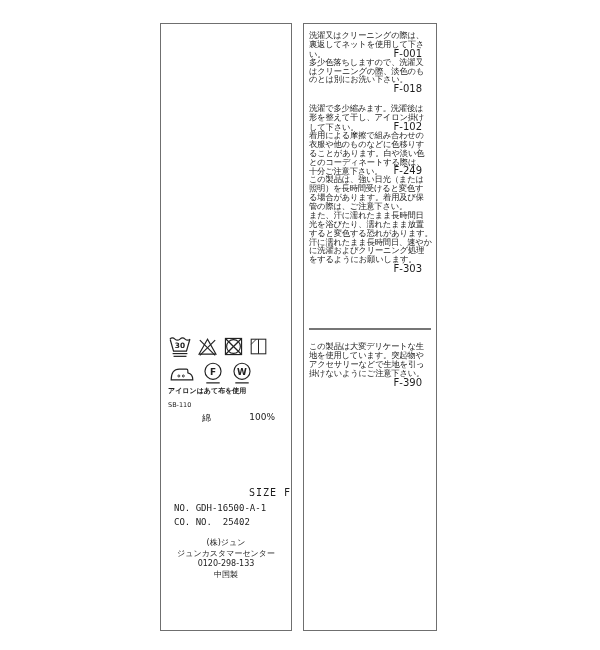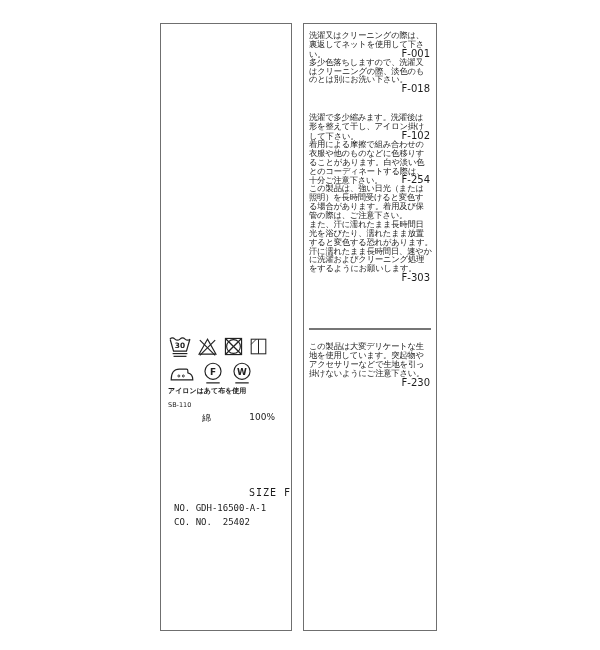--- a/index.html
+++ b/index.html
@@ -26,25 +26,25 @@
   .iron-note{font-size:7px;letter-spacing:0;white-space:nowrap;font-weight:bold;color:#222;}
   .fabric-code{font-size:6.5px;padding-right:17px;margin-top:5px;color:#222;}
   .comp-row{display:flex;justify-content:space-between;padding-left:34px;padding-right:10px;margin-top:3px;font-size:9px;color:#222;}
   .product-block{position:absolute;top:463px;left:0;right:0;font-family:"DejaVu Sans Mono","Liberation Mono",monospace;}
   .size-line{text-align:right;font-size:10px;letter-spacing:1px;white-space:pre;}
   .no-line{font-size:9px;padding-left:13px;margin-top:4.5px;white-space:pre;}
   .maker-block{margin-top:11px;text-align:center;font-family:"DejaVu Sans",sans-serif;}
   .maker-line{font-size:8px;line-height:10.5px;white-space:nowrap;}
 
   
-  .care-sec{position:absolute;left:5px;right:5px;}
+  .care-sec{position:absolute;left:5px;right:13px;}
   #care-sec-1{top:6px;}
   #care-sec-2{top:317px;}
   .tline{display:flex;justify-content:space-between;align-items:baseline;height:8.9px;overflow:visible;}
-  .tline.gap{margin-top:20px;}
+  .tline.gap{margin-top:11px;}
   .tline .lt{font-size:8.3px;white-space:nowrap;letter-spacing:-0.2px;}
   .tline .lr{font-size:10px;white-space:nowrap;padding-right:1px;}
   .divider{position:absolute;top:304px;left:5px;right:5px;height:2px;background:#767676;}
 </style>
 </head>
 <body>
 
 <div>
 
   <div class="label" id="left-label">
@@ -97,20 +97,26 @@
       <div class="comp-row">
         <span>綿</span>
         <span>100%</span>
       </div>
     </div>
 
     <div class="product-block">
       <div class="size-line">SIZE F</div>
       <div class="no-line">NO. GDH-16500-A-1</div>
       <div class="no-line">CO. NO.  25402</div>
+      <div class="maker-block">
+          <div class="maker-line">(株)ジュン</div>
+          <div class="maker-line">ジュンカスタマーセンター</div>
+          <div class="maker-line">0120-298-133</div>
+          <div class="maker-line">中国製</div>
+        </div>
     </div>
 
   </div>
 
   <div class="label" id="right-label">
     <div class="care-sec" id="care-sec-1">
         <div class="tline">
           <span class="lt">洗濯又はクリーニングの際は、</span>
           <span class="lr"></span>
         </div>
@@ -161,21 +167,21 @@
         <div class="tline">
           <span class="lt">ることがあります。白や淡い色</span>
           <span class="lr"></span>
         </div>
         <div class="tline">
           <span class="lt">とのコーディネートする際は、</span>
           <span class="lr"></span>
         </div>
         <div class="tline">
           <span class="lt">十分ご注意下さい。</span>
-          <span class="lr">F-254</span>
+          <span class="lr">F-249</span>
         </div>
         <div class="tline">
           <span class="lt">この製品は、強い日光（または</span>
           <span class="lr"></span>
         </div>
         <div class="tline">
           <span class="lt">照明）を長時間受けると変色す</span>
           <span class="lr"></span>
         </div>
         <div class="tline">
@@ -228,18 +234,18 @@
         <div class="tline">
           <span class="lt">アクセサリーなどで生地を引っ</span>
           <span class="lr"></span>
         </div>
         <div class="tline">
           <span class="lt">掛けないようにご注意下さい。</span>
           <span class="lr"></span>
         </div>
         <div class="tline">
           <span class="lt"></span>
-          <span class="lr">F-230</span>
+          <span class="lr">F-390</span>
         </div>
       </div>
   </div>
 
 </div>
 
 </body></html>

